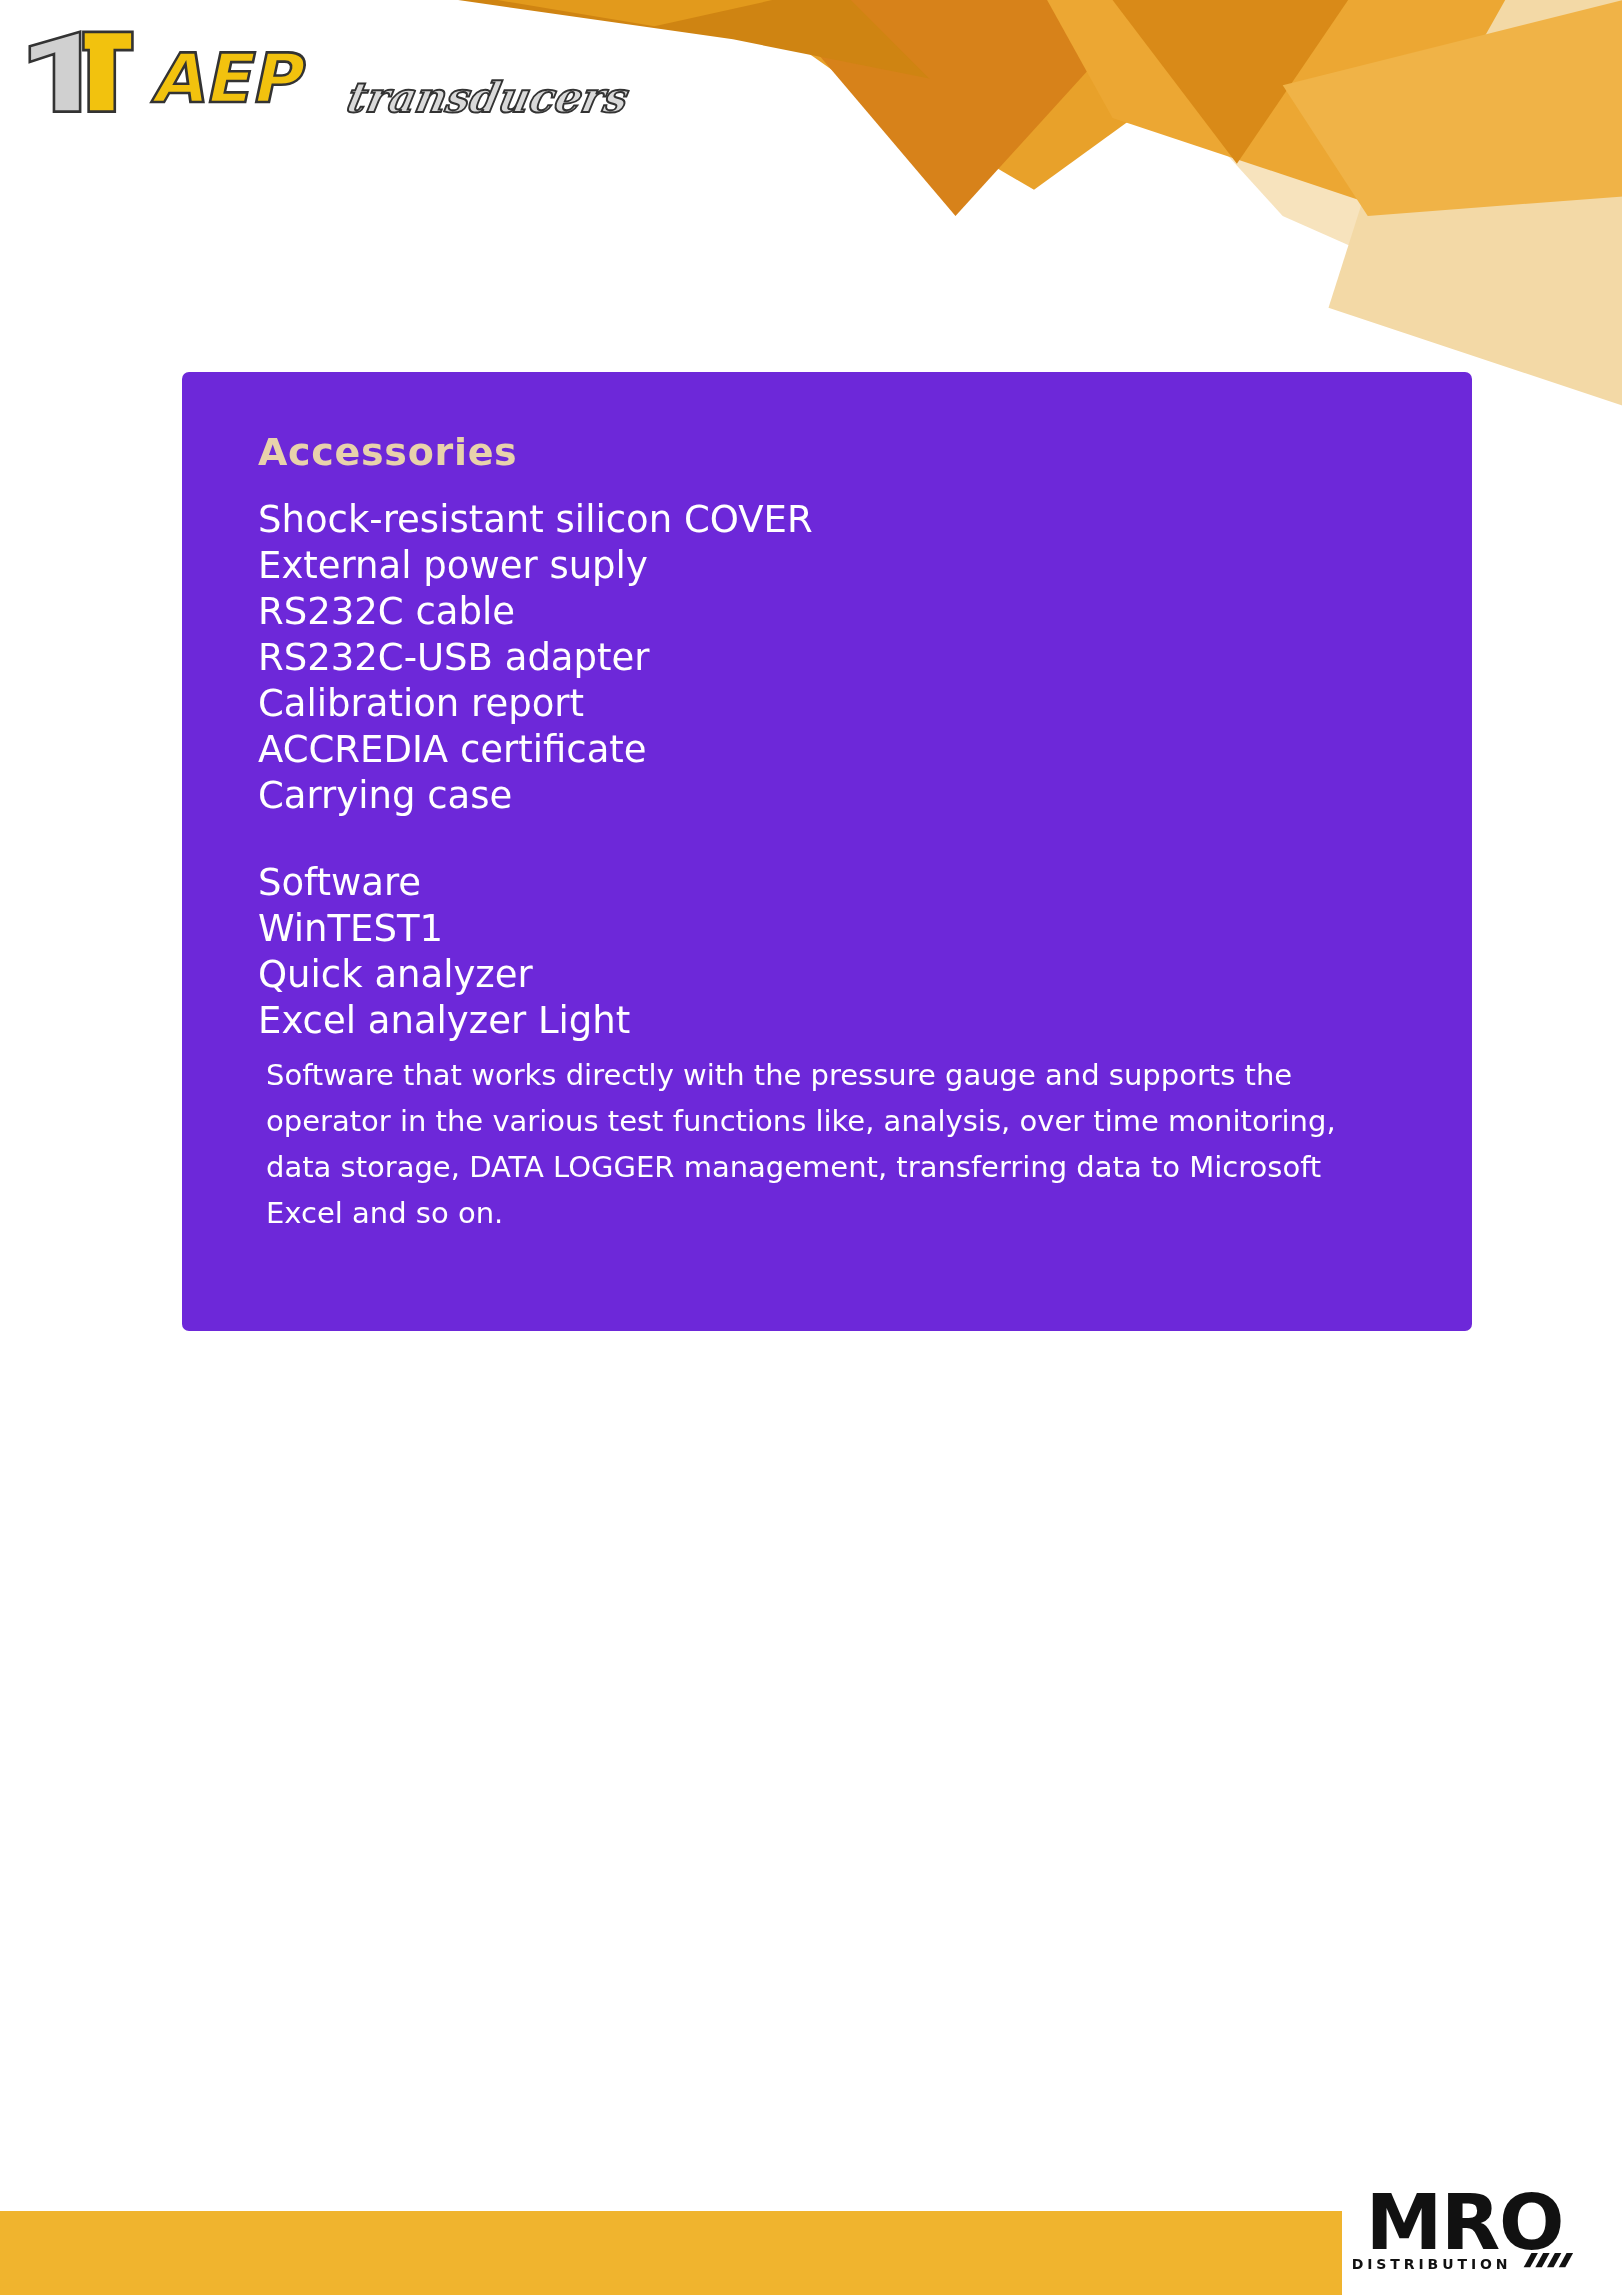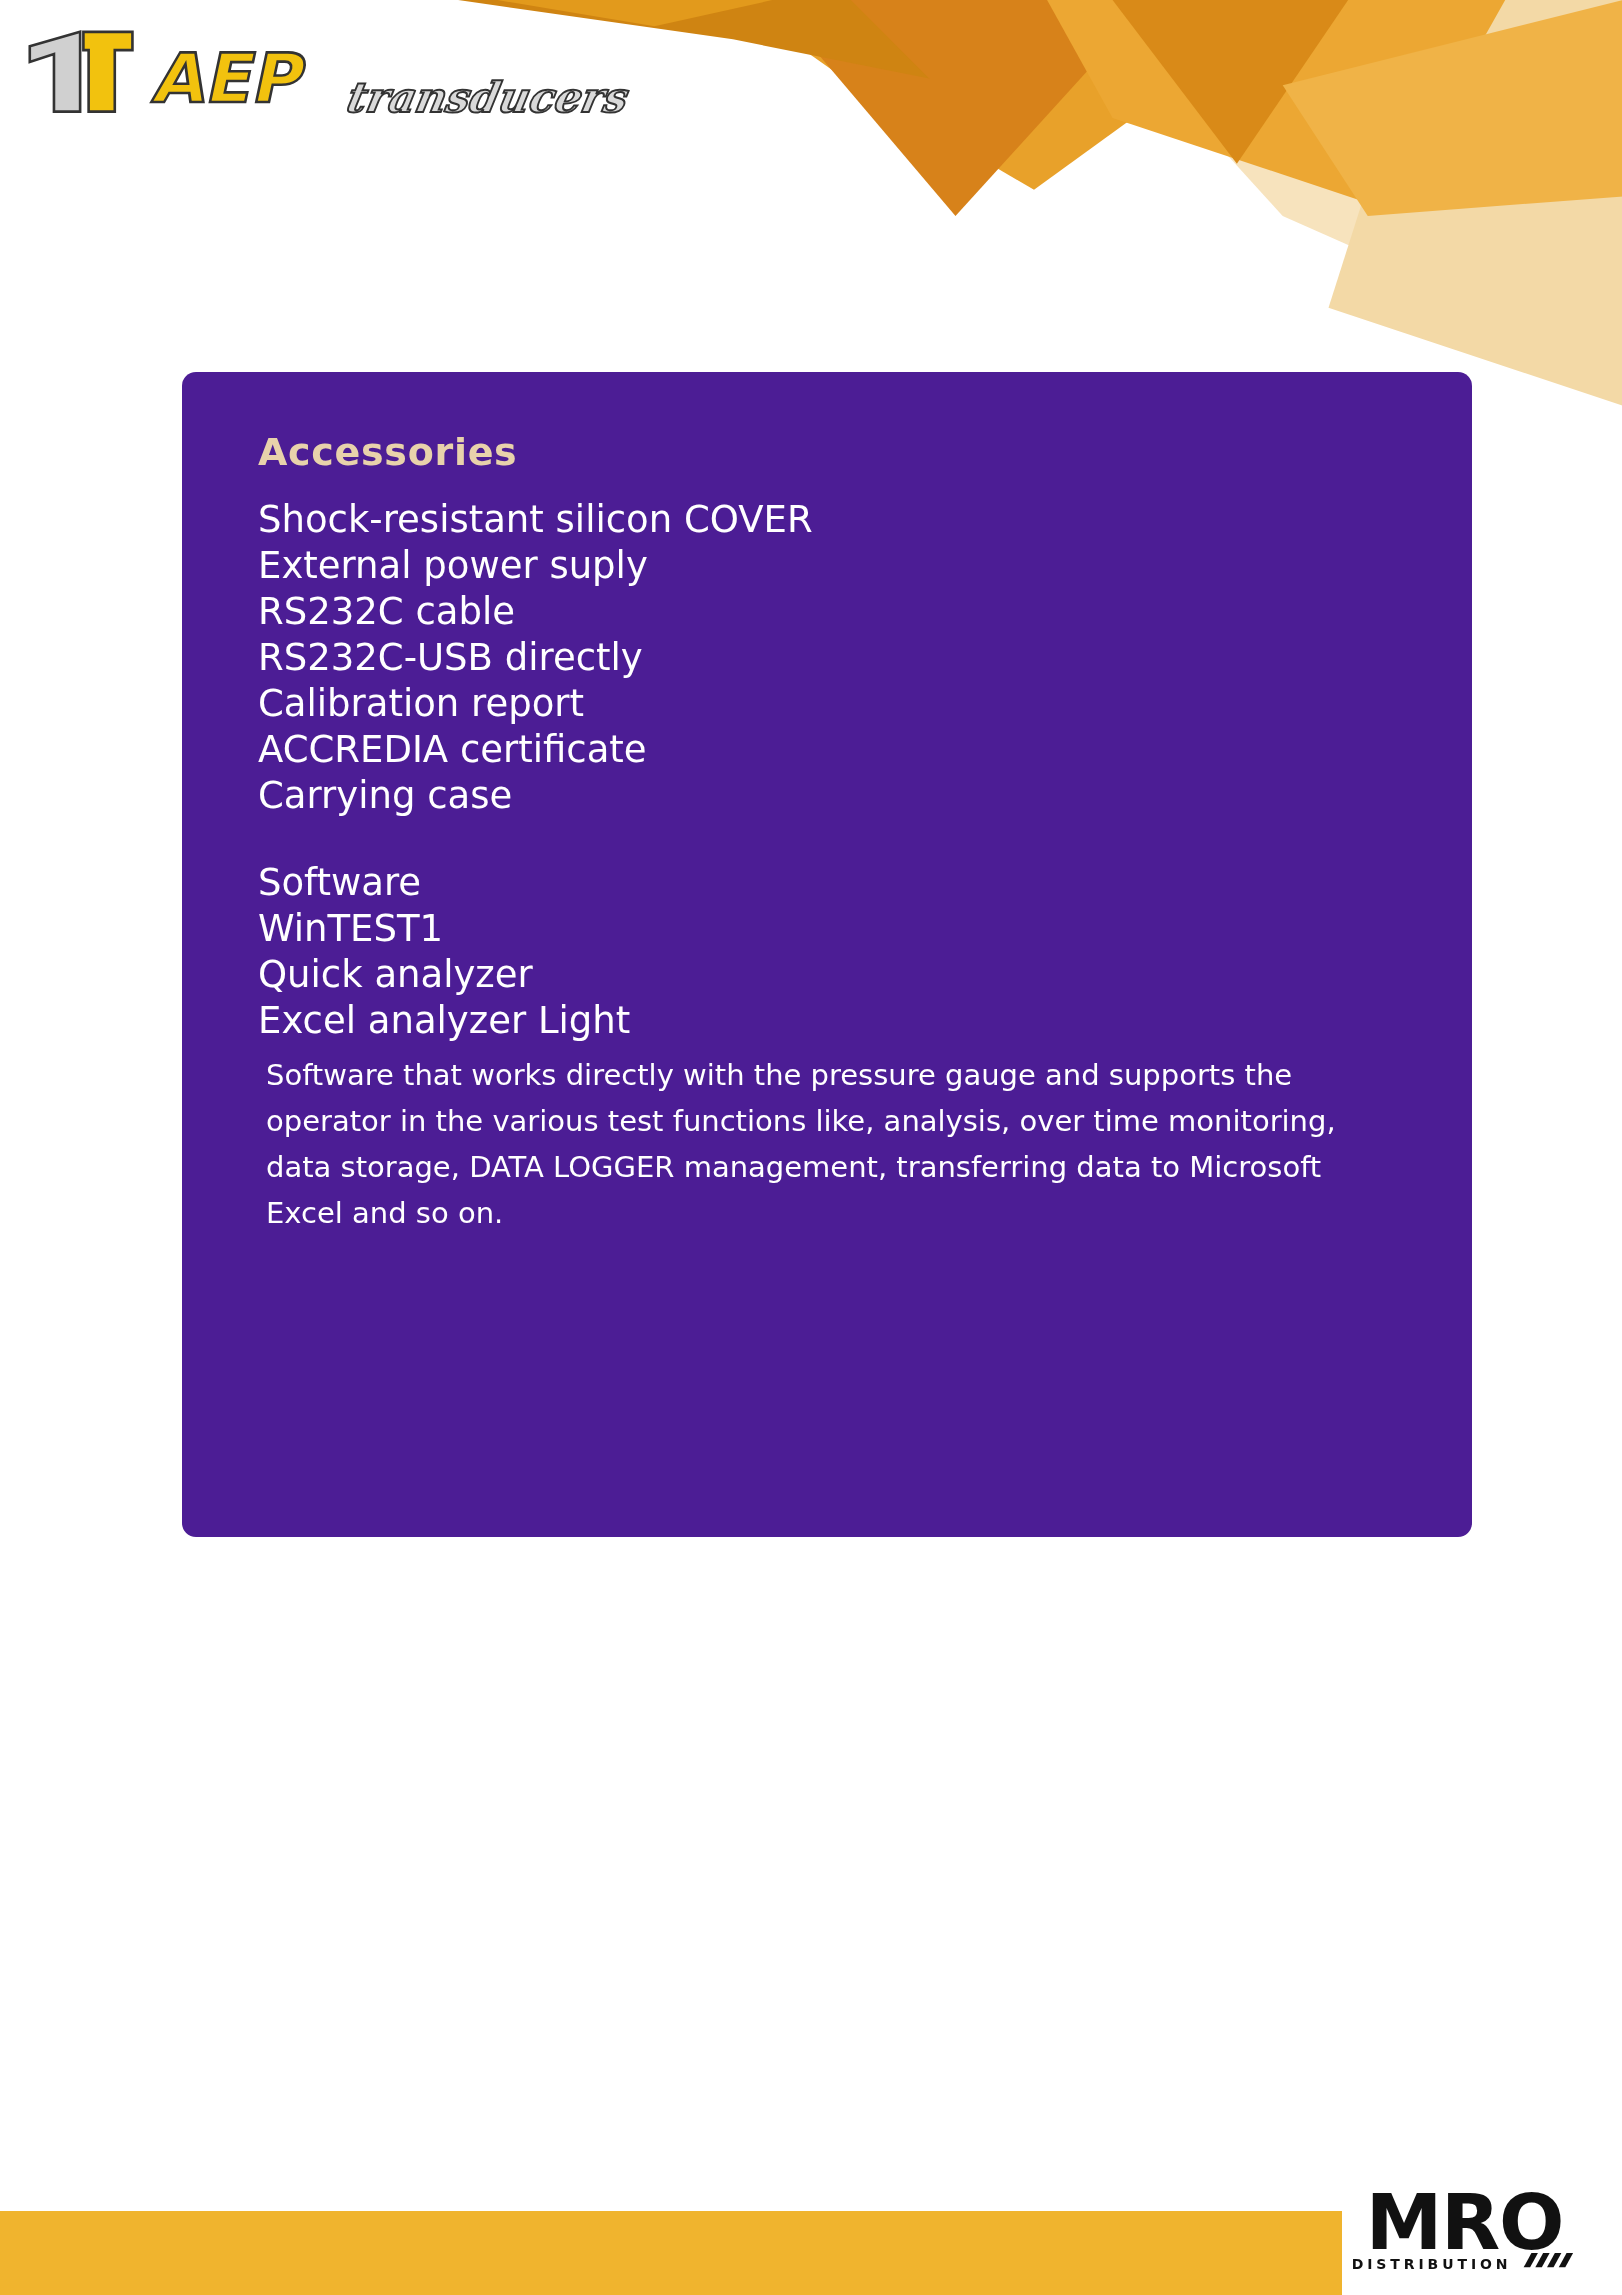--- a/index.html
+++ b/index.html
@@ -34,23 +34,23 @@
     width: 667px;
     height: 144px;
   }
 
   
   .card {
     position: absolute;
     left: 182px;
     top: 372px;
     width: 1290px;
-    height: 1165px;
-    background: #4c1d95;
-    border-radius: 14px;
+    height: 959px;
+    background: #6d28d9;
+    border-radius: 7px;
   }
   .card-inner {
     padding: 60px 72px 0 76px;
   }
   .card-title {
     color: #e8d2ab;
     font-size: 38px;
     font-weight: bold;
     letter-spacing: 0.7px;
     margin: 0 0 23.6px 0;
@@ -163,21 +163,21 @@
 </div>
 
 <div class="card">
   <div class="card-inner">
     <h1 class="card-title">Accessories</h1>
 
     <ul class="card-list">
       <li>Shock-resistant silicon COVER</li>
       <li>External power suply</li>
       <li>RS232C cable</li>
-      <li>RS232C-USB directly</li>
+      <li>RS232C-USB adapter</li>
       <li>Calibration report</li>
       <li>ACCREDIA certificate</li>
       <li>Carrying case</li>
     </ul>
 
     <div class="spacer"></div>
 
     <ul class="card-list">
       <li>Software</li>
       <li>WinTEST1</li>

